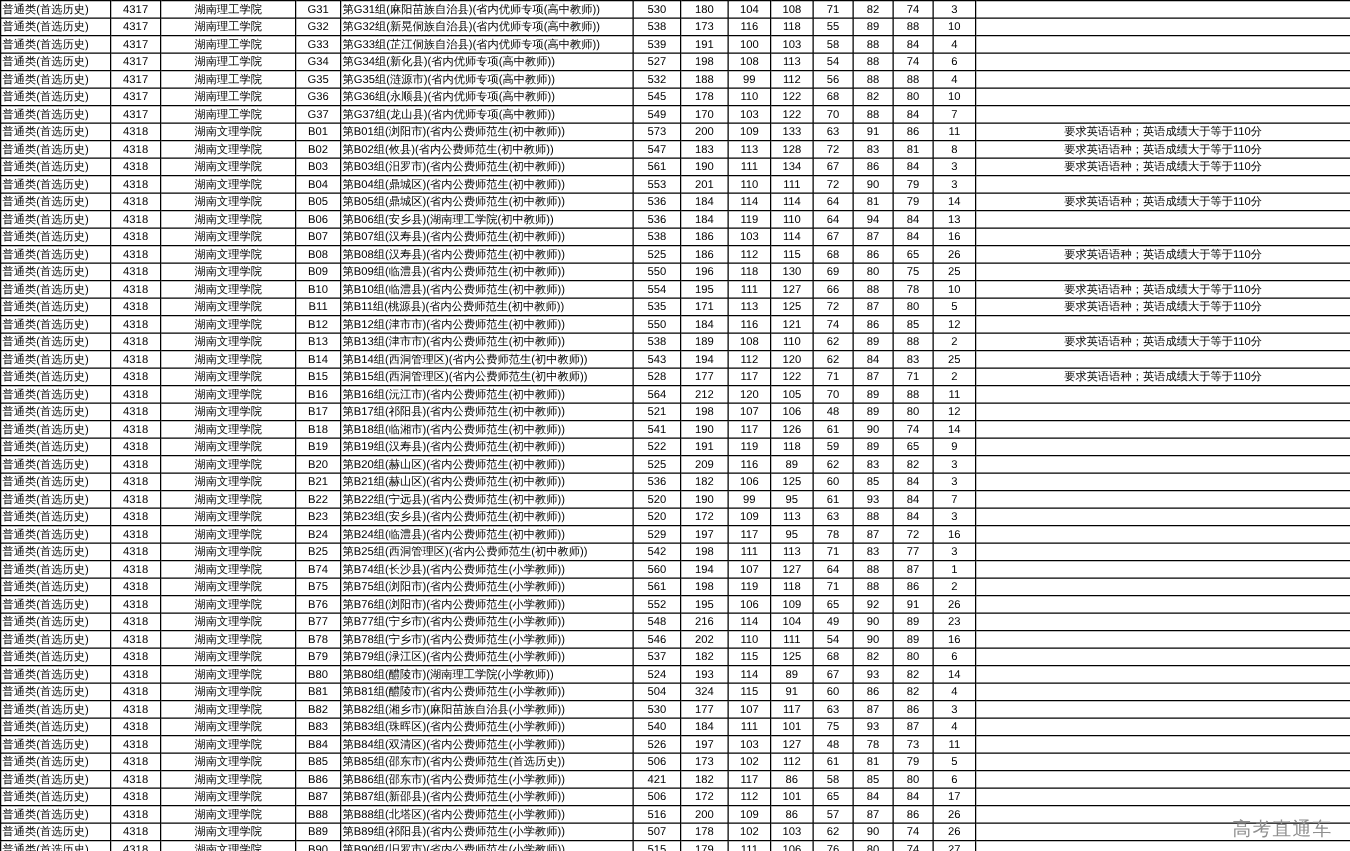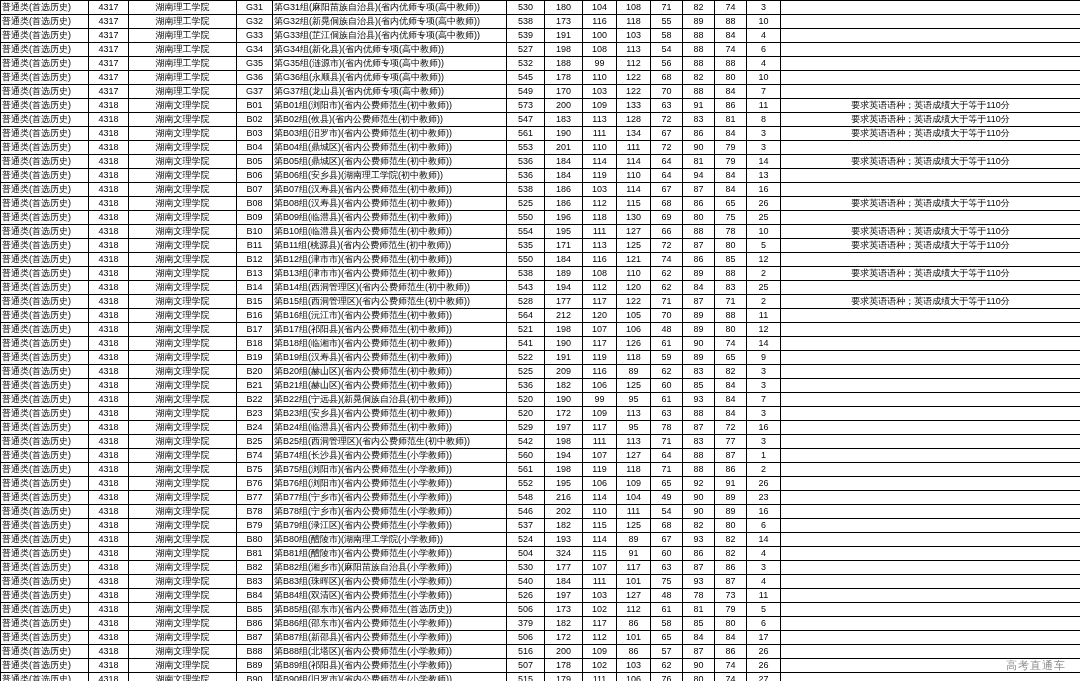--- a/index.html
+++ b/index.html
@@ -45,21 +45,21 @@
   col.c-rank   { width: 34px; }
   col.c-note   { width: 300px; }
 
   td.t-left   { text-align: left; padding-left: 2px; }
   td.t-center { text-align: center; }
 
   .watermark {
     position: absolute;
     right: 14px;
     bottom: 8px;
-    font-size: 11px;
+    font-size: 15px;
     color: #8f8f8f;
     letter-spacing: 1px;
     font-family: "Liberation Sans", sans-serif;
     margin-top: 20px;
   }
 </style>
 </head>
 <body>
 
 <table class="score-table">
@@ -526,21 +526,21 @@
         <td class="t-center">85</td>
         <td class="t-center">84</td>
         <td class="t-center">3</td>
         <td class="t-center"></td>
       </tr>
       <tr>
         <td class="t-left">普通类(首选历史)</td>
         <td class="t-center">4318</td>
         <td class="t-center">湖南文理学院</td>
         <td class="t-center">B22</td>
-        <td class="t-left">第B22组(宁远县)(新晃侗族自治县(初中教师))</td>
+        <td class="t-left">第B22组(宁远县)(省内公费师范生(初中教师))</td>
         <td class="t-center">520</td>
         <td class="t-center">190</td>
         <td class="t-center">99</td>
         <td class="t-center">95</td>
         <td class="t-center">61</td>
         <td class="t-center">93</td>
         <td class="t-center">84</td>
         <td class="t-center">7</td>
         <td class="t-center"></td>
       </tr>
@@ -783,21 +783,21 @@
         <td class="t-center">79</td>
         <td class="t-center">5</td>
         <td class="t-center"></td>
       </tr>
       <tr>
         <td class="t-left">普通类(首选历史)</td>
         <td class="t-center">4318</td>
         <td class="t-center">湖南文理学院</td>
         <td class="t-center">B86</td>
         <td class="t-left">第B86组(邵东市)(省内公费师范生(小学教师))</td>
-        <td class="t-center">379</td>
+        <td class="t-center">421</td>
         <td class="t-center">182</td>
         <td class="t-center">117</td>
         <td class="t-center">86</td>
         <td class="t-center">58</td>
         <td class="t-center">85</td>
         <td class="t-center">80</td>
         <td class="t-center">6</td>
         <td class="t-center"></td>
       </tr>
       <tr>

